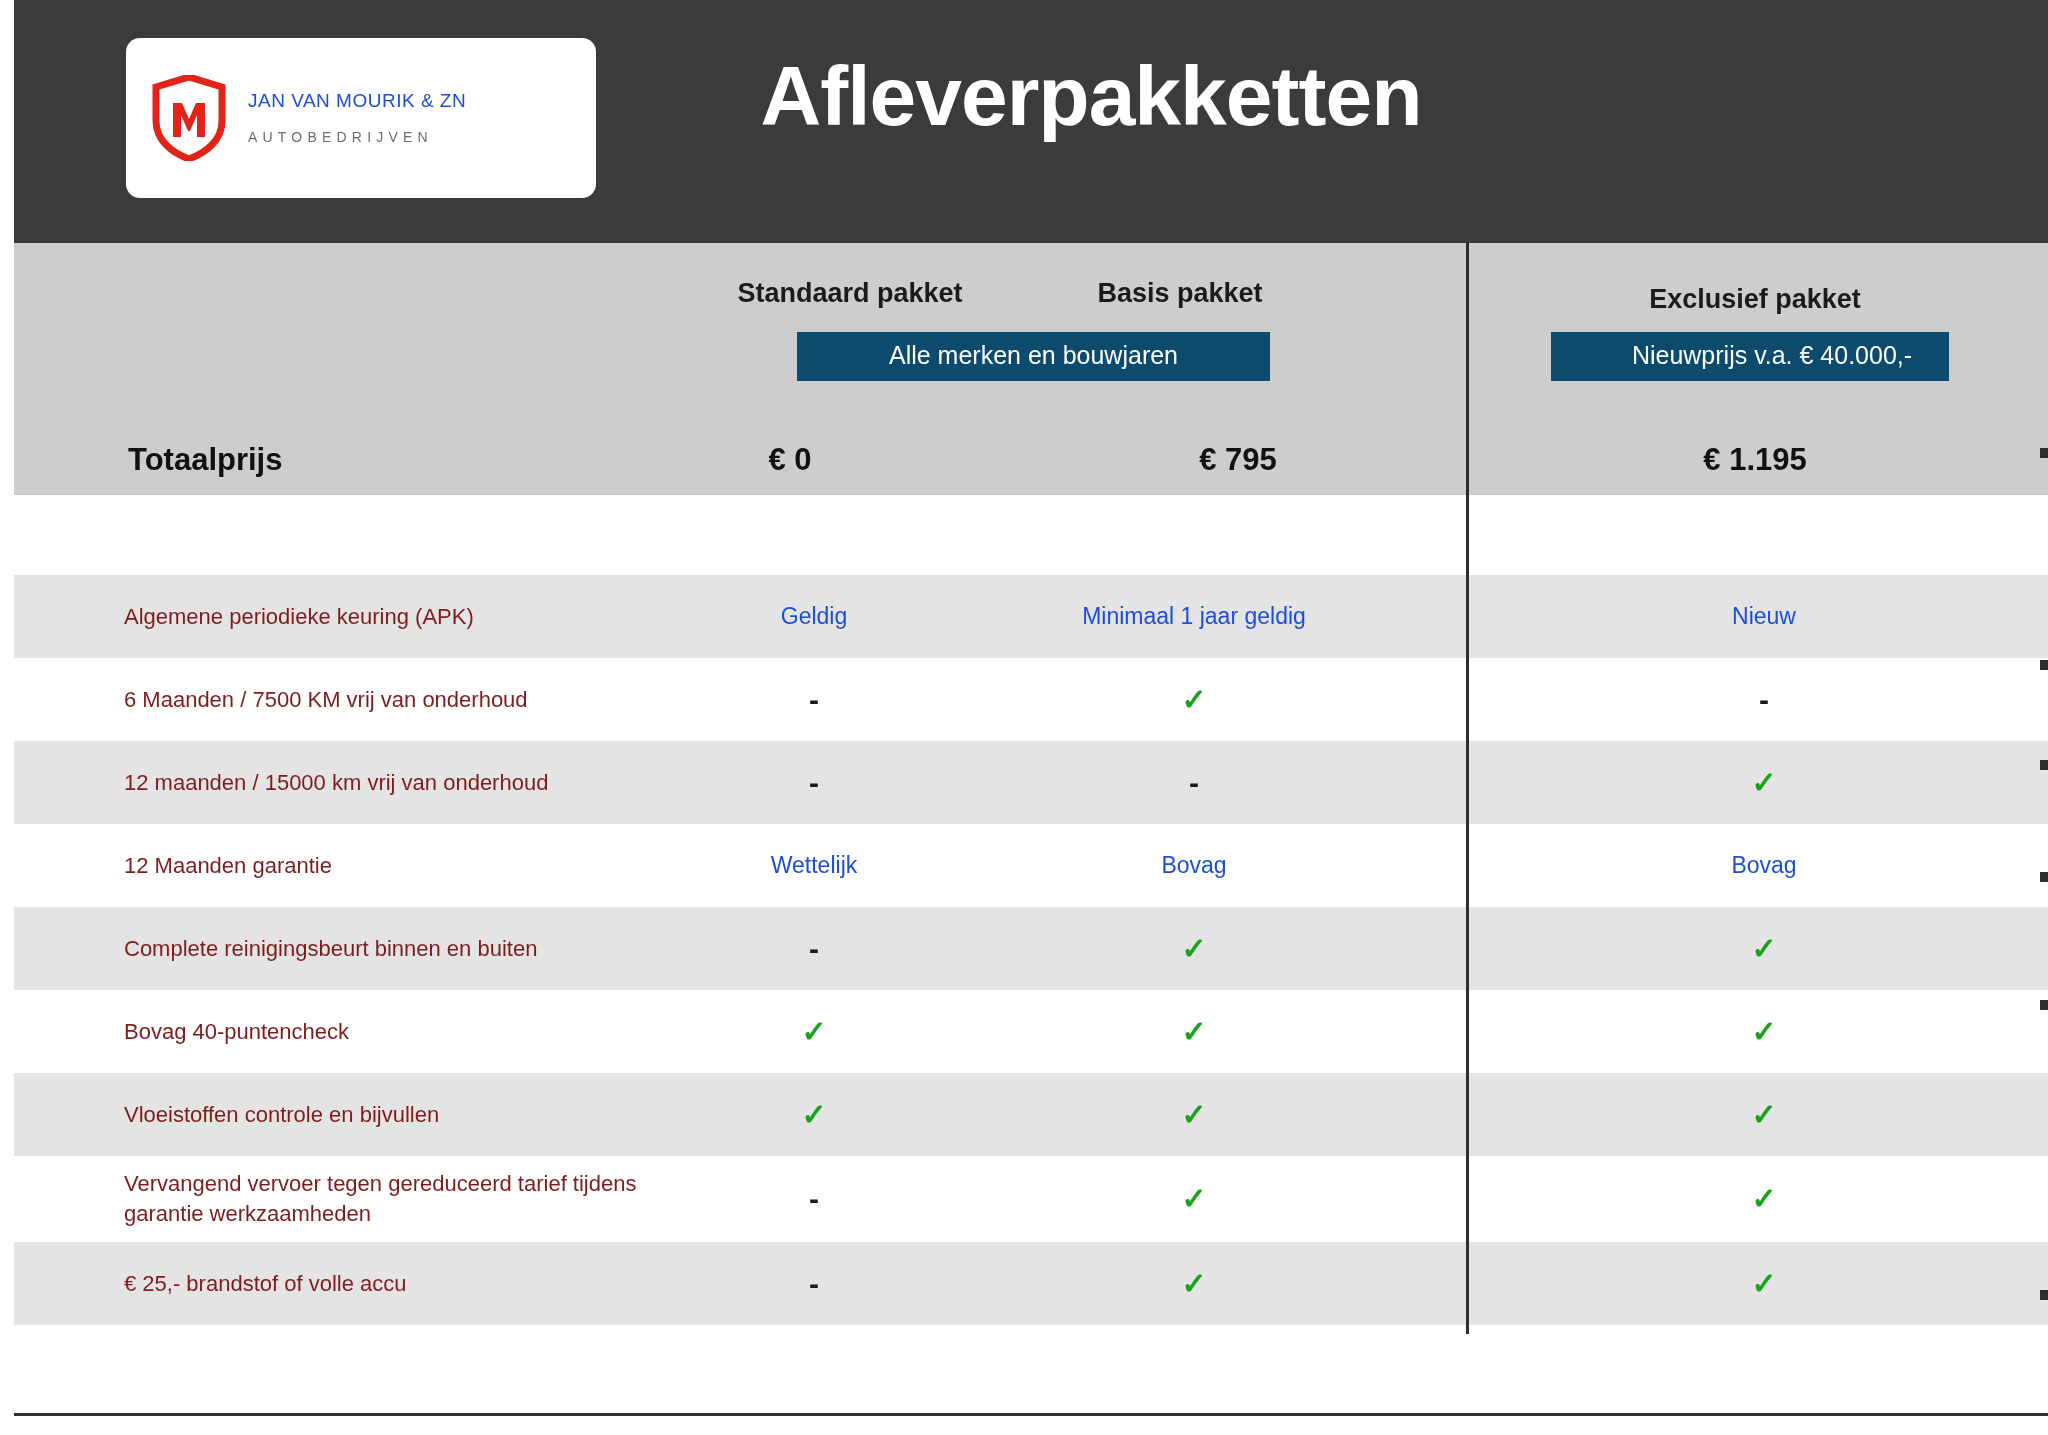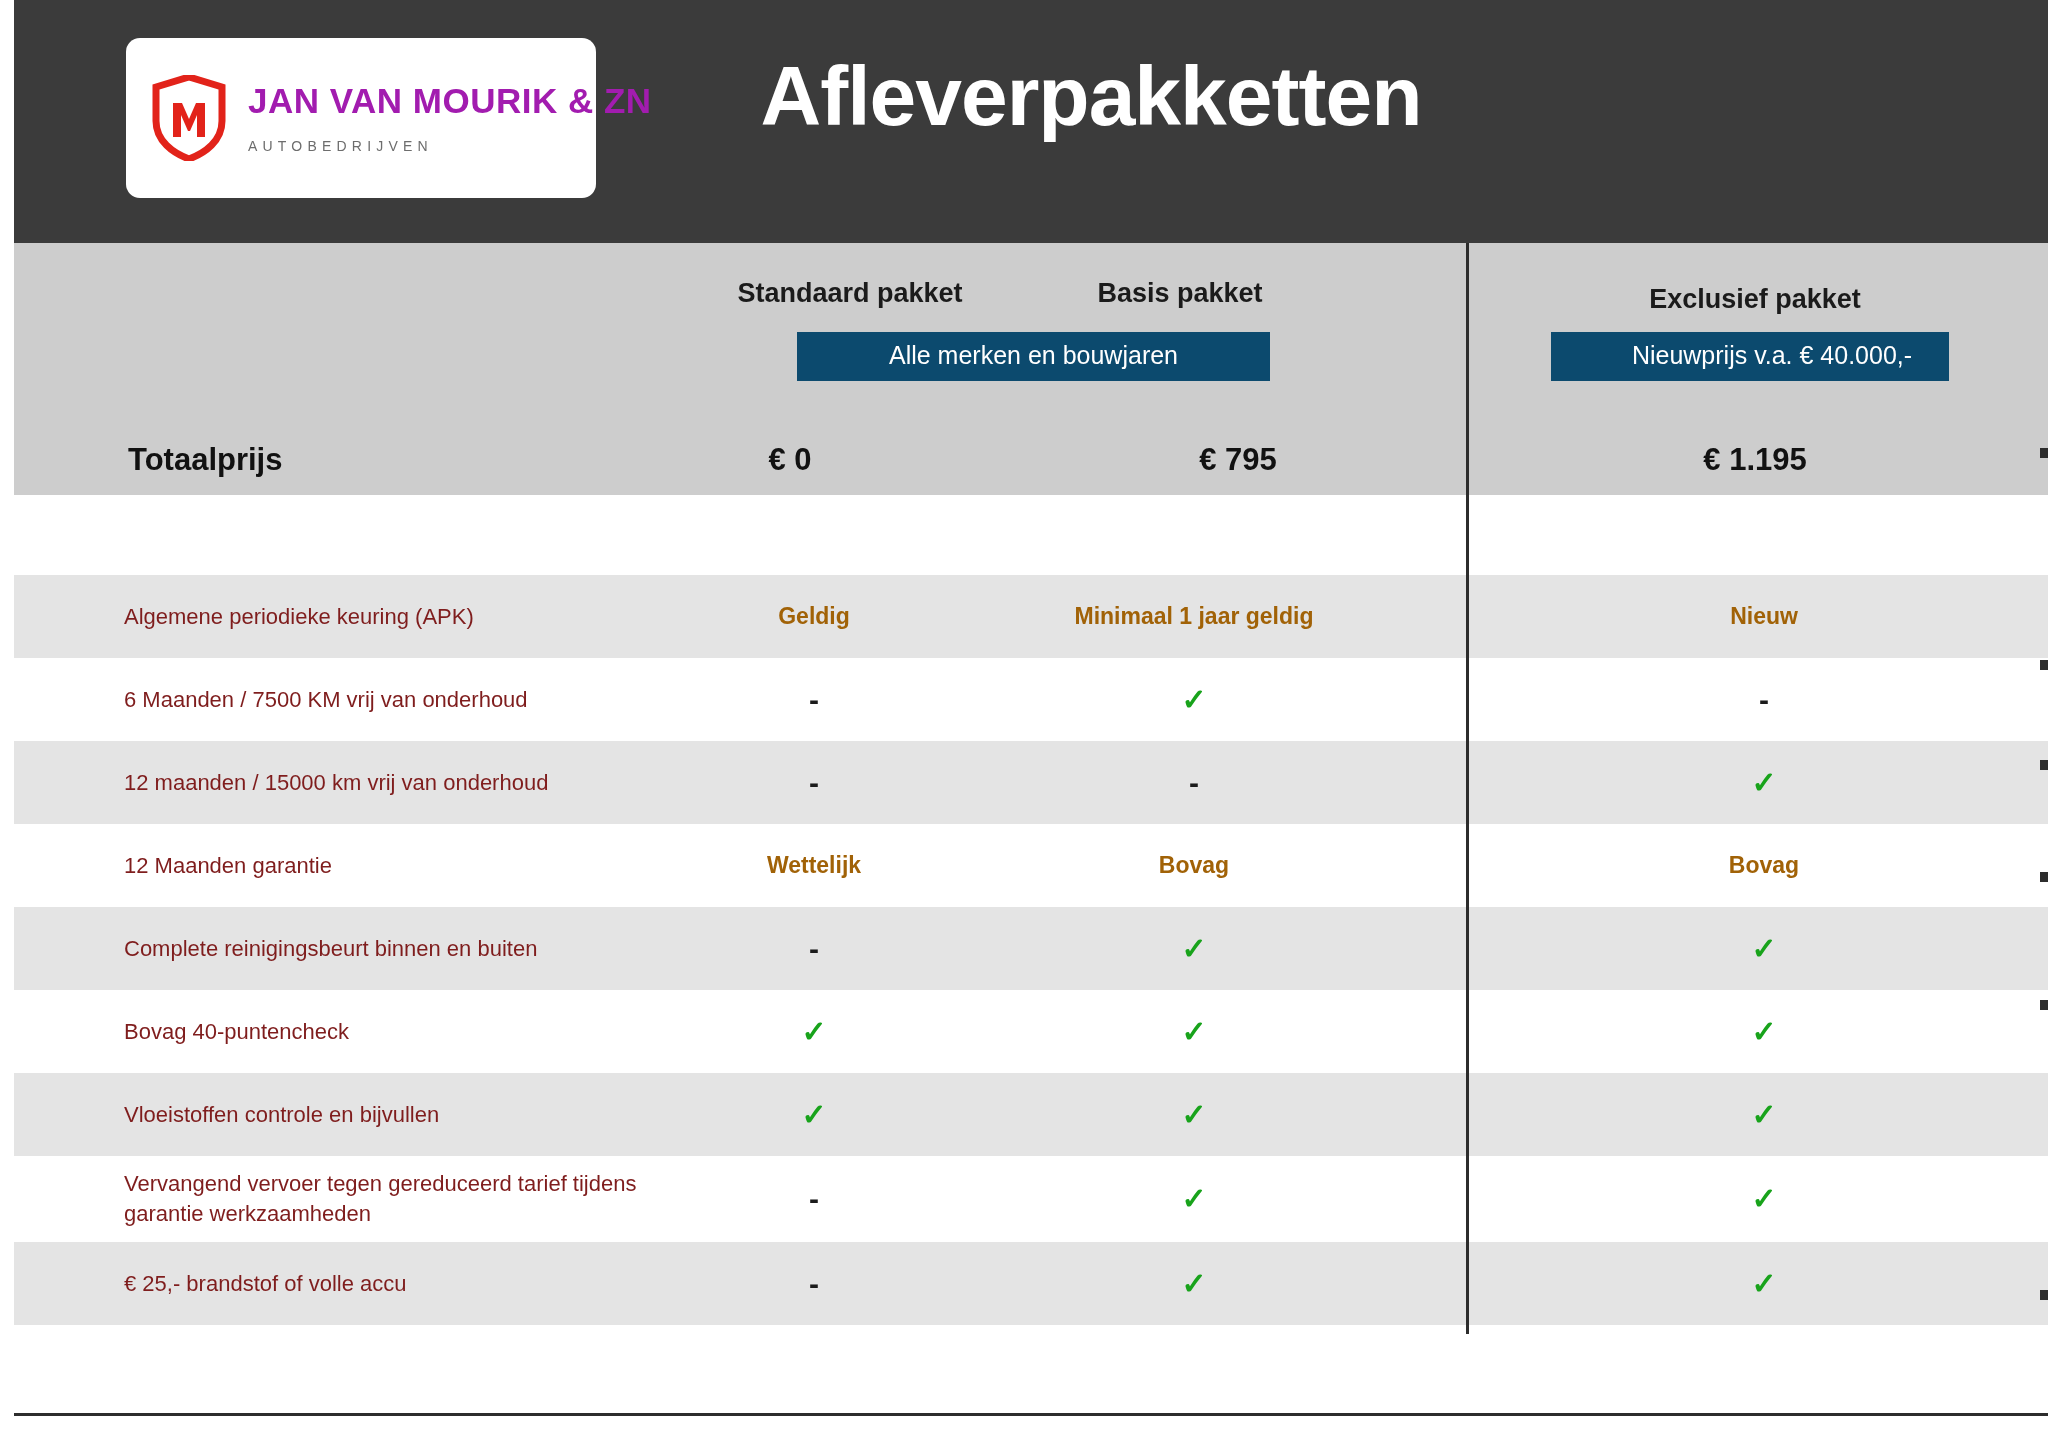--- a/index.html
+++ b/index.html
@@ -43,23 +43,23 @@
   }
   .logo-shield {
     width: 74px;
     height: 86px;
     position: relative;
     flex: none;
   }
   .logo-shield svg { display: block; }
   .logo-text { display: flex; flex-direction: column; justify-content: center; }
   .logo-name {
-    font-size: 35px;
-    font-weight: bold;
-    color: #a21caf;
+    font-size: 19px;
+    font-weight: normal;
+    color: #1d4ed8;
     letter-spacing: 0.5px;
     line-height: 1.1;
     white-space: nowrap;
   }
   .logo-sub {
     font-size: 14px;
     color: #6d6d6d;
     letter-spacing: 5.2px;
     margin-top: 18px;
     white-space: nowrap;
@@ -193,23 +193,23 @@
     font-weight: bold;
     line-height: 1;
   }
   .dash {
     color: #1b1b1b;
     font-size: 30px;
     font-weight: bold;
     line-height: 1;
   }
   .green-text {
-    color: #a16207;
+    color: #1d4ed8;
     font-size: 23px;
-    font-weight: bold;
+    font-weight: normal;
   }
 
   
   .bottom-white {
     position: absolute;
     left: 14px;
     top: 1334px;
     width: 2034px;
     height: 80px;
     background: #ffffff;

